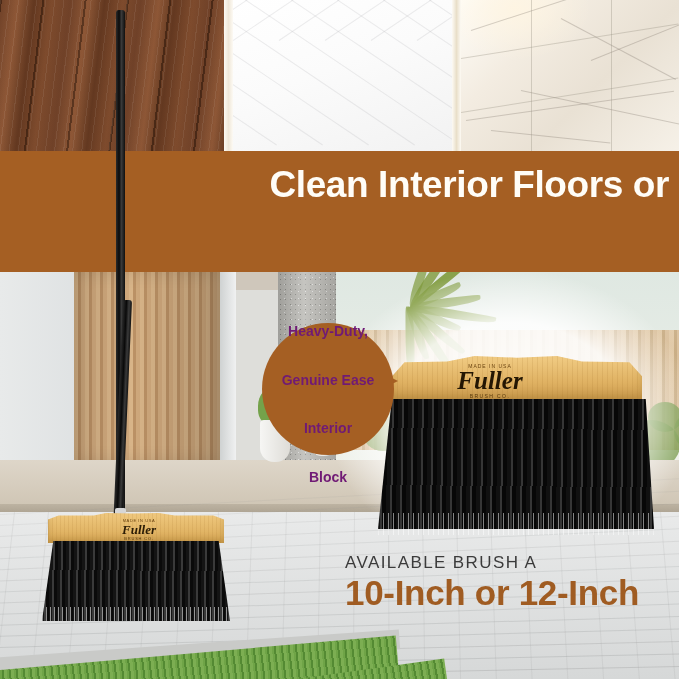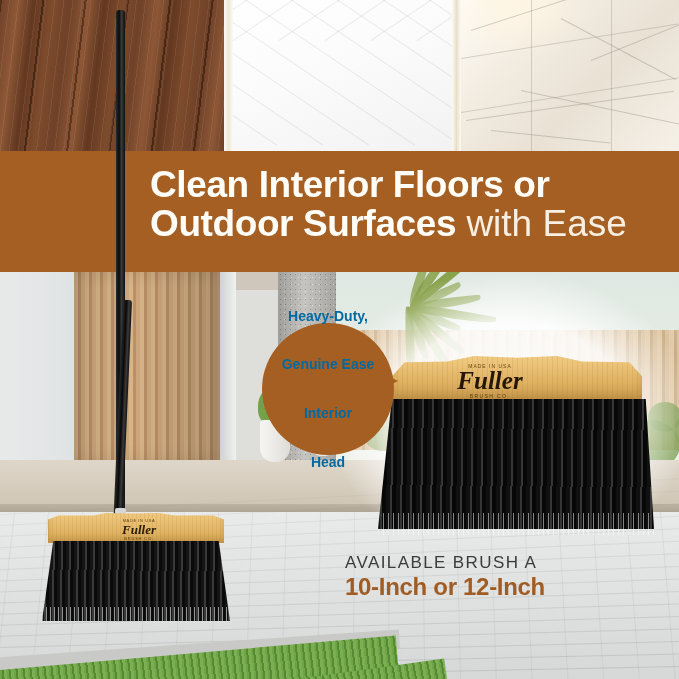--- a/index.html
+++ b/index.html
@@ -29,21 +29,21 @@
   .panel-marble{left:461px;width:218px;
     background:linear-gradient(135deg,#fffdf8 0%,#f3ece1 30%,#e9e1d4 60%,#f6f1e8 100%);}
   .panel-marble .vein{position:absolute;background:rgba(120,110,100,.30);height:1px;transform-origin:left center;}
   .panel-marble .grout{position:absolute;background:rgba(150,142,130,.35);}
   .panel-marble .glow{position:absolute;left:-10%;top:-30%;width:70%;height:70%;
     background:radial-gradient(ellipse at 50% 50%,rgba(255,245,225,.85),rgba(255,245,225,0) 70%);}
 
   
   .banner{position:absolute;left:0;top:151px;width:679px;height:121px;background:#a55f23;z-index:6;}
   .banner-inner{position:absolute;left:150px;top:14px;right:10px;}
-  .bline{color:#fffdf7;line-height:1.06;white-space:nowrap;}
+  .bline{color:#fffdf7;line-height:1.06;white-space:nowrap;text-align:right;}
   .bline1{font-size:37px;font-weight:bold;letter-spacing:-.4px;}
   .bline2{font-size:37px;font-weight:bold;letter-spacing:-.4px;}
   .light{font-weight:300;color:#f7efe2;letter-spacing:0px;}
 
   
   .scene{position:absolute;left:0;top:272px;width:679px;height:407px;overflow:hidden;background:#dededa;}
   .wall-left{position:absolute;left:0;top:0;width:80px;height:195px;background:linear-gradient(90deg,#e8eaea,#dfe2e3);}
   .slats{position:absolute;left:74px;top:0;width:146px;height:190px;
     background:
       repeating-linear-gradient(90deg,#d8b488 0 4px,#bb9165 4px 7px,#cfa87c 7px 11px);
@@ -130,27 +130,27 @@
   .bb-logo{position:absolute;left:105px;top:8px;width:130px;text-align:center;}
   .bb-made{font-size:5px;color:#6b4410;letter-spacing:1px;}
   .bb-fuller{font-family:"Liberation Serif",serif;font-style:italic;font-weight:bold;font-size:25px;color:#231603;line-height:.95;}
   .bb-brush{font-size:5px;color:#5a3a0c;letter-spacing:1.4px;}
 
   
   .callout{position:absolute;left:262px;top:323px;width:132px;height:132px;z-index:10;}
   .callout-circle{position:absolute;inset:0;border-radius:50%;background:#a55f23;}
   .callout-tail{position:absolute;left:108px;top:44px;width:0;height:0;
     border-top:14px solid transparent;border-bottom:14px solid transparent;border-left:28px solid #a55f23;}
-  .callout-txt{position:absolute;inset:0;display:flex;flex-direction:column;align-items:center;justify-content:center;
-    color:#0369a1;font-size:14px;font-weight:bold;line-height:1.18;text-align:center;gap:32px;}
+  .callout-txt{position:absolute;inset:0;display:flex;flex-direction:column;align-items:center;
+    color:#701a75;font-size:14px;font-weight:bold;line-height:1.18;text-align:center;gap:32px;}
 
   
   .bottom-txt{position:absolute;left:345px;top:552px;width:330px;z-index:10;}
   .avail{font-size:17px;color:#3b3b3b;font-weight:300;letter-spacing:1.4px;line-height:1.25;}
-  .big-brown{font-size:24px;font-weight:bold;color:#a05c22;line-height:1.16;letter-spacing:-.3px;}
+  .big-brown{font-size:35px;font-weight:bold;color:#a05c22;line-height:1.16;letter-spacing:-.3px;}
 </style>
 </head>
 <body>
 
 <div id="stage">
 
   <div class="top-strip">
     <div class="panel panel-wood"></div>
     <div class="div1"></div>
     <div class="panel panel-tile" id="tilepanel">
@@ -304,34 +304,31 @@
       <div class="bb-fuller">Fuller</div>
       <div class="bb-brush">BRUSH CO.</div>
     </div>
     <div class="bb-bristles"></div>
     <div class="bb-tip"></div>
   </div>
 
   <div class="banner">
     <div class="banner-inner">
       <div class="bline bline1">Clean Interior Floors or</div>
-      <div class="bline bline2">
-        <span>Outdoor Surfaces</span><span class="light"> with Ease</span>
-      </div>
     </div>
   </div>
 
   <div class="callout">
     <div class="callout-tail"></div>
     <div class="callout-circle"></div>
     <div class="callout-txt">
       <span>Heavy-Duty,</span>
       <span>Genuine Ease</span>
       <span>Interior</span>
-      <span>Head</span>
+      <span>Block</span>
     </div>
   </div>
 
   <div class="bottom-txt">
     <div class="avail">AVAILABLE BRUSH A</div>
     <div class="big-brown">10-Inch or 12-Inch</div>
   </div>
 
 </div>
 

